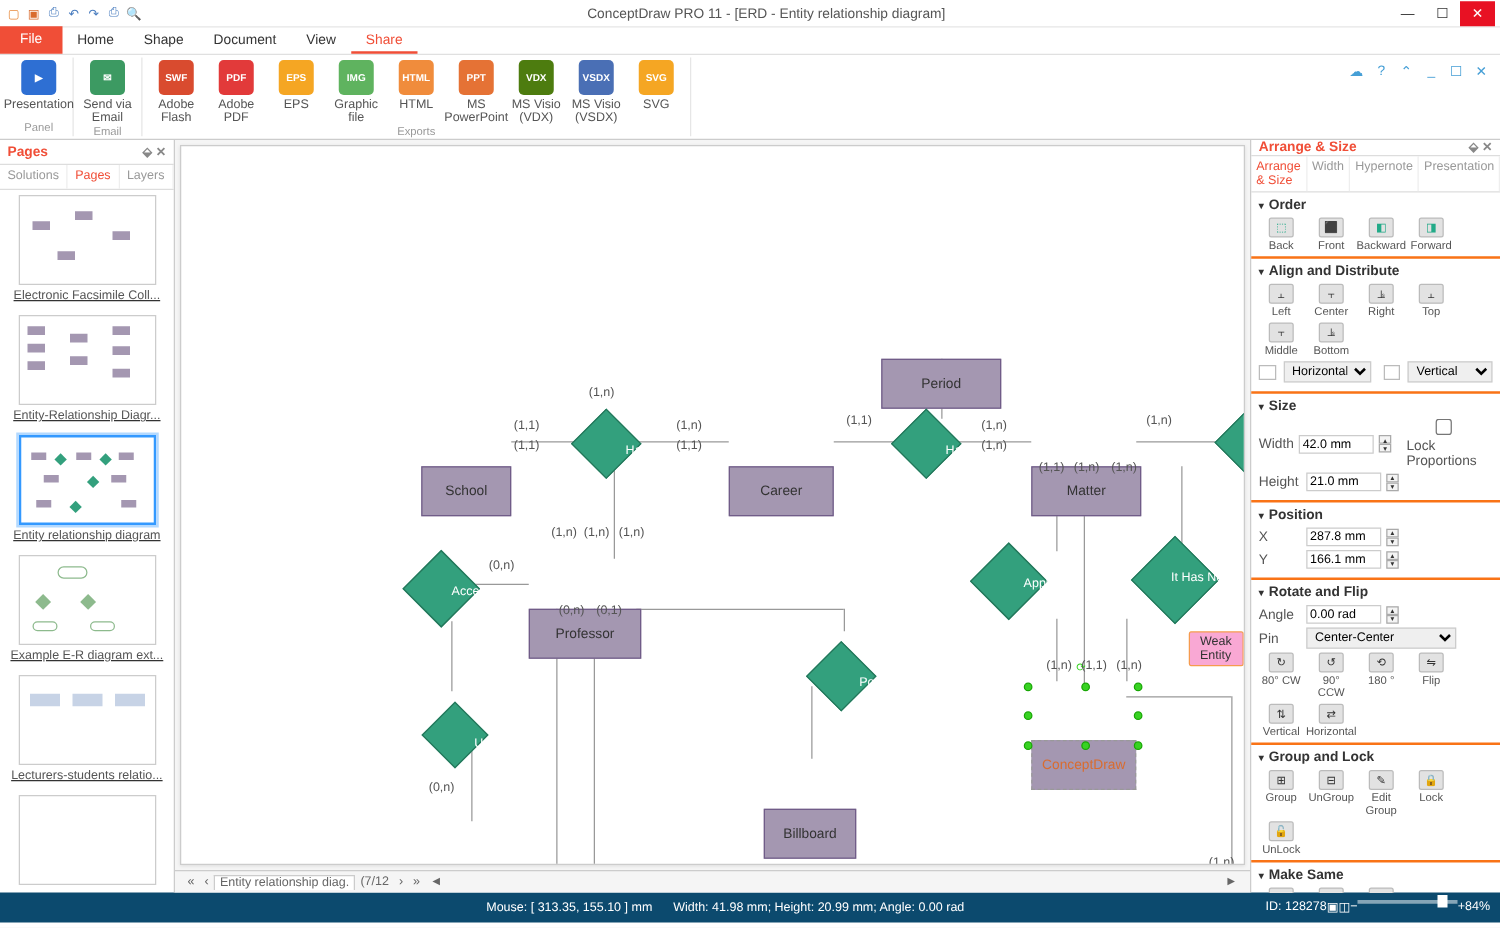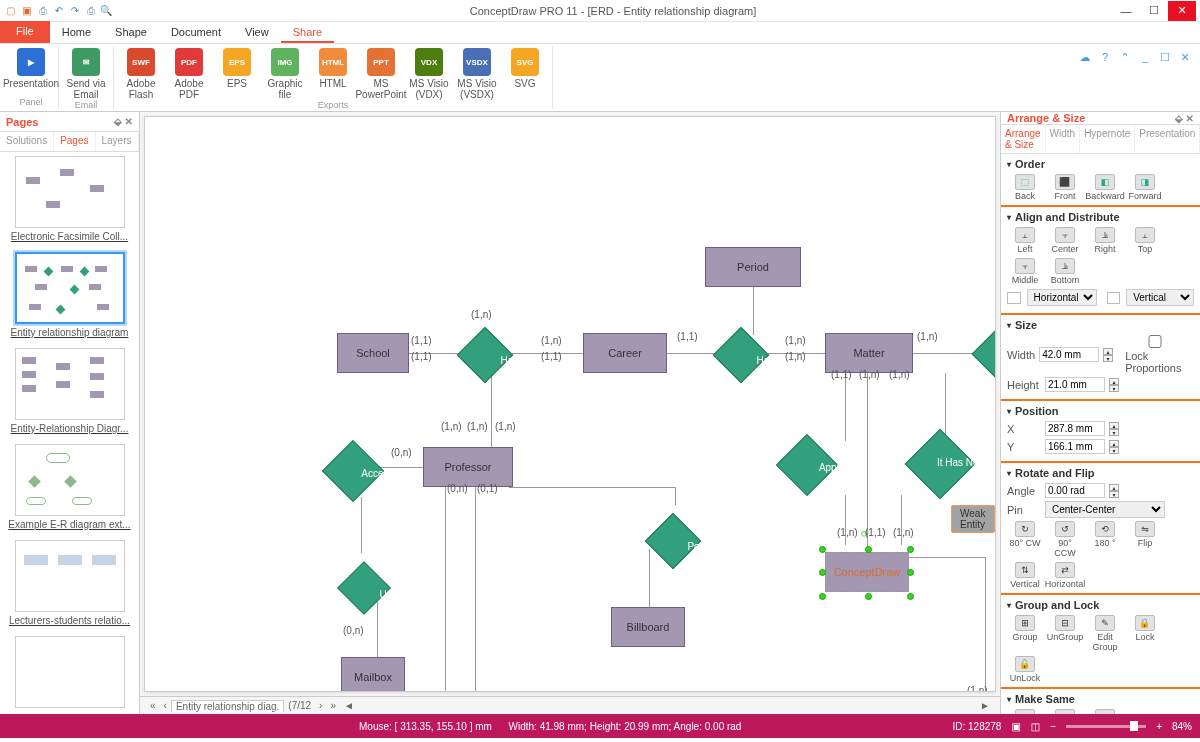--- a/index.html
+++ b/index.html
@@ -31,49 +31,49 @@
 .panel-tabs { height:20px; display:flex; font-size:10px; border-bottom:1px solid #ddd; }
 .ptab { padding:3px 6px; color:#999; border-right:1px solid #eee; cursor:pointer; }
 .ptab.active { color:#F04E37; }
 .thumbs { flex:1; overflow:auto; padding:4px;text-decoration:underline; }
 .thumb { margin-bottom:10px; text-align:center; cursor:pointer; }
 .thumb .tbox { width:110px; height:72px; border:1px solid #ccc; margin:0 auto 3px; background:#fff; position:relative; }
 .thumb.active .tbox { border:2px solid #3399ff; outline:2px solid #b3d9ff; }
 .thumb .tlab { font-size:10px; color:#555; white-space:nowrap; overflow:hidden; text-overflow:ellipsis; }
 .canvas-wrap { flex:1; display:flex; flex-direction:column; background:#f5f5f5; position:relative; }
 .canvas { flex:1; background:#fff; margin:4px; border:1px solid #ccc; position:relative; overflow:hidden; box-shadow:0 1px 3px rgba(0,0,0,0.1); }
-.entity { position:absolute; background:#a497b1; color:#333; display:flex; align-items:center; justify-content:center; font-size:11px; border:1px solid #705c88; }
+.entity { position:absolute; background:#a497b1; color:#333; display:flex; align-items:center; justify-content:center; font-size:11px; border:1px solid #705c88;margin-top:40px; }
 .diamond { position:absolute; background:#33a07d; transform:rotate(45deg); border:1px solid #24765a; }
 .diamond span { transform:rotate(-45deg); display:block; color:#fff; font-size:10px; text-align:center; width:80px; }
 .selected-box { border:1.5px dashed #999; outline:none; }
 .handle { position:absolute; width:7px; height:7px; background:#38d323; border:1px solid #18a605; border-radius:50%; }
-.tooltip { position:absolute; background:#a3a3a3; border:1px solid #f59b4f; padding:2px 8px; font-size:10px; border-radius:2px; }
+.tooltip { position:absolute; background:#f9a8d4; border:1px solid #f59b4f; padding:2px 8px; font-size:10px; border-radius:2px; }
 .cardlabel { position:absolute; font-size:10px; color:#555; background:transparent; }
 .conn { position:absolute; background:#999; }
 .canvas-tabs { height:18px; display:flex; align-items:center; padding:0 6px; font-size:10px; border-top:1px solid #ccc; color:#666; }
 .canvas-tabs .seg { padding:0 4px; }
 .right-panel { width:200px; border-left:1px solid #ccc; display:flex; flex-direction:column; font-size:11px; overflow-y:auto; }
 .right-panel .panel-tabs2 { display:flex; font-size:10px; border-bottom:1px solid #ddd; }
 .right-panel .panel-tabs2 .ptab2 { padding:3px 4px; color:#999; border-right:1px solid #eee; cursor:pointer; }
 .right-panel .panel-tabs2 .ptab2.active { color:#F04E37; }
 .section { border-bottom:2px solid #f97316; padding:4px 6px; }
 .sec-head { font-weight:600; color:#333; display:flex; align-items:center; gap:4px; margin-bottom:4px; }
 .sec-head::before { content:"▾"; font-size:8px; }
 .btnrow { display:flex; gap:4px; flex-wrap:wrap; }
 .tinybtn { display:flex; flex-direction:column; align-items:center; width:36px; cursor:pointer; }
 .tinybtn .i { width:20px; height:16px; background:#e2e2e2; border:1px solid #bbb; border-radius:2px; margin-bottom:1px; display:flex; align-items:center; justify-content:center; font-size:9px; }
 .tinybtn .t { font-size:9px; color:#555; text-align:center; line-height:10px; }
 .fld { display:flex; align-items:center; gap:4px; margin:3px 0; }
 .fld label { width:34px; color:#555; }
 .fld input, .fld select { border:1px solid #ccc; font-size:10px; padding:1px 2px; width:60px; }
 .spin { display:inline-flex; flex-direction:column; }
 .spin span { width:10px; height:7px; border:1px solid #aaa; font-size:6px; display:flex; align-items:center; justify-content:center; cursor:pointer; background:#f4f4f4; }
-.statusbar { height:24px; background:#be185d; color:#fff; display:flex; align-items:center; padding:0 8px; font-size:10px; }
+.statusbar { height:24px; background:#0c4a6e; color:#fff; display:flex; align-items:center; padding:0 8px; font-size:10px; }
 .statusbar .mid { flex:1; text-align:center; }
-.statusbar .rs { display:flex; align-items:center; gap:10px; }
+.statusbar .rs { display:flex; align-items:flex-start; gap:0; }
 .slider { width:80px; height:3px; background:rgba(255,255,255,0.5); position:relative; }
 .slider .knob { position:absolute; width:8px; height:10px; background:#fff; top:-4px; left:64px; }
 
 .tmini { position:absolute; background:#a497b1; }
 .tdia { position:absolute; background:#33a07d; transform:rotate(45deg); }
 </style>
 </head>
 <body>
 
 <div class="titlebar">
@@ -190,49 +190,49 @@
     </div>
     <div class="thumbs">
       <div class="thumb">
           <div class="tbox">
         <div class="tmini" style="left:10px;top:20px;width:14px;height:7px"></div>
             <div class="tmini" style="left:44px;top:12px;width:14px;height:7px"></div>
             <div class="tmini" style="left:74px;top:28px;width:14px;height:7px"></div>
             <div class="tmini" style="left:30px;top:44px;width:14px;height:7px"></div>
       </div>
           <div class="tlab">Electronic Facsimile Coll...</div>
+        </div>
+      <div class="thumb">
+          <div class="tbox">
+        <div class="tmini" style="left:6px;top:8px;width:14px;height:7px"></div>
+            <div class="tmini" style="left:6px;top:22px;width:14px;height:7px"></div>
+            <div class="tmini" style="left:6px;top:36px;width:14px;height:7px"></div>
+            <div class="tmini" style="left:40px;top:14px;width:14px;height:7px"></div>
+            <div class="tmini" style="left:40px;top:32px;width:14px;height:7px"></div>
+            <div class="tmini" style="left:74px;top:8px;width:14px;height:7px"></div>
+            <div class="tmini" style="left:74px;top:24px;width:14px;height:7px"></div>
+            <div class="tmini" style="left:74px;top:42px;width:14px;height:7px"></div>
+      </div>
+          <div class="tlab">Entity-Relationship Diagr...</div>
         </div>
       <div class="thumb active">
           <div class="tbox">
         <div class="tmini" style="left:8px;top:12px;width:12px;height:6px"></div>
             <div class="tdia" style="left:28px;top:14px;width:7px;height:7px"></div>
             <div class="tmini" style="left:44px;top:12px;width:12px;height:6px"></div>
             <div class="tdia" style="left:64px;top:14px;width:7px;height:7px"></div>
             <div class="tmini" style="left:78px;top:12px;width:12px;height:6px"></div>
         <div class="tmini" style="left:18px;top:30px;width:12px;height:6px"></div>
             <div class="tdia" style="left:54px;top:32px;width:7px;height:7px"></div>
             <div class="tmini" style="left:72px;top:30px;width:12px;height:6px"></div>
         <div class="tmini" style="left:12px;top:50px;width:12px;height:6px"></div>
             <div class="tdia" style="left:40px;top:52px;width:7px;height:7px"></div>
             <div class="tmini" style="left:80px;top:50px;width:12px;height:6px"></div>
       </div>
           <div class="tlab">Entity relationship diagram</div>
-        </div>
-      <div class="thumb">
-          <div class="tbox">
-        <div class="tmini" style="left:6px;top:8px;width:14px;height:7px"></div>
-            <div class="tmini" style="left:6px;top:22px;width:14px;height:7px"></div>
-            <div class="tmini" style="left:6px;top:36px;width:14px;height:7px"></div>
-            <div class="tmini" style="left:40px;top:14px;width:14px;height:7px"></div>
-            <div class="tmini" style="left:40px;top:32px;width:14px;height:7px"></div>
-            <div class="tmini" style="left:74px;top:8px;width:14px;height:7px"></div>
-            <div class="tmini" style="left:74px;top:24px;width:14px;height:7px"></div>
-            <div class="tmini" style="left:74px;top:42px;width:14px;height:7px"></div>
-      </div>
-          <div class="tlab">Entity-Relationship Diagr...</div>
         </div>
       <div class="thumb">
           <div class="tbox">
         <div style="position:absolute;left:30px;top:8px;width:24px;height:10px;border:1px solid #8dba8d;border-radius:5px"></div>
         <div class="tdia" style="left:14px;top:32px;width:9px;height:9px;background:#8dba8d"></div>
             <div class="tdia" style="left:50px;top:32px;width:9px;height:9px;background:#8dba8d"></div>
         <div style="position:absolute;left:10px;top:52px;width:20px;height:8px;border:1px solid #8dba8d;border-radius:5px"></div>
             <div style="position:absolute;left:56px;top:52px;width:20px;height:8px;border:1px solid #8dba8d;border-radius:5px"></div>
       </div>
           <div class="tlab">Example E-R diagram ext...</div>

